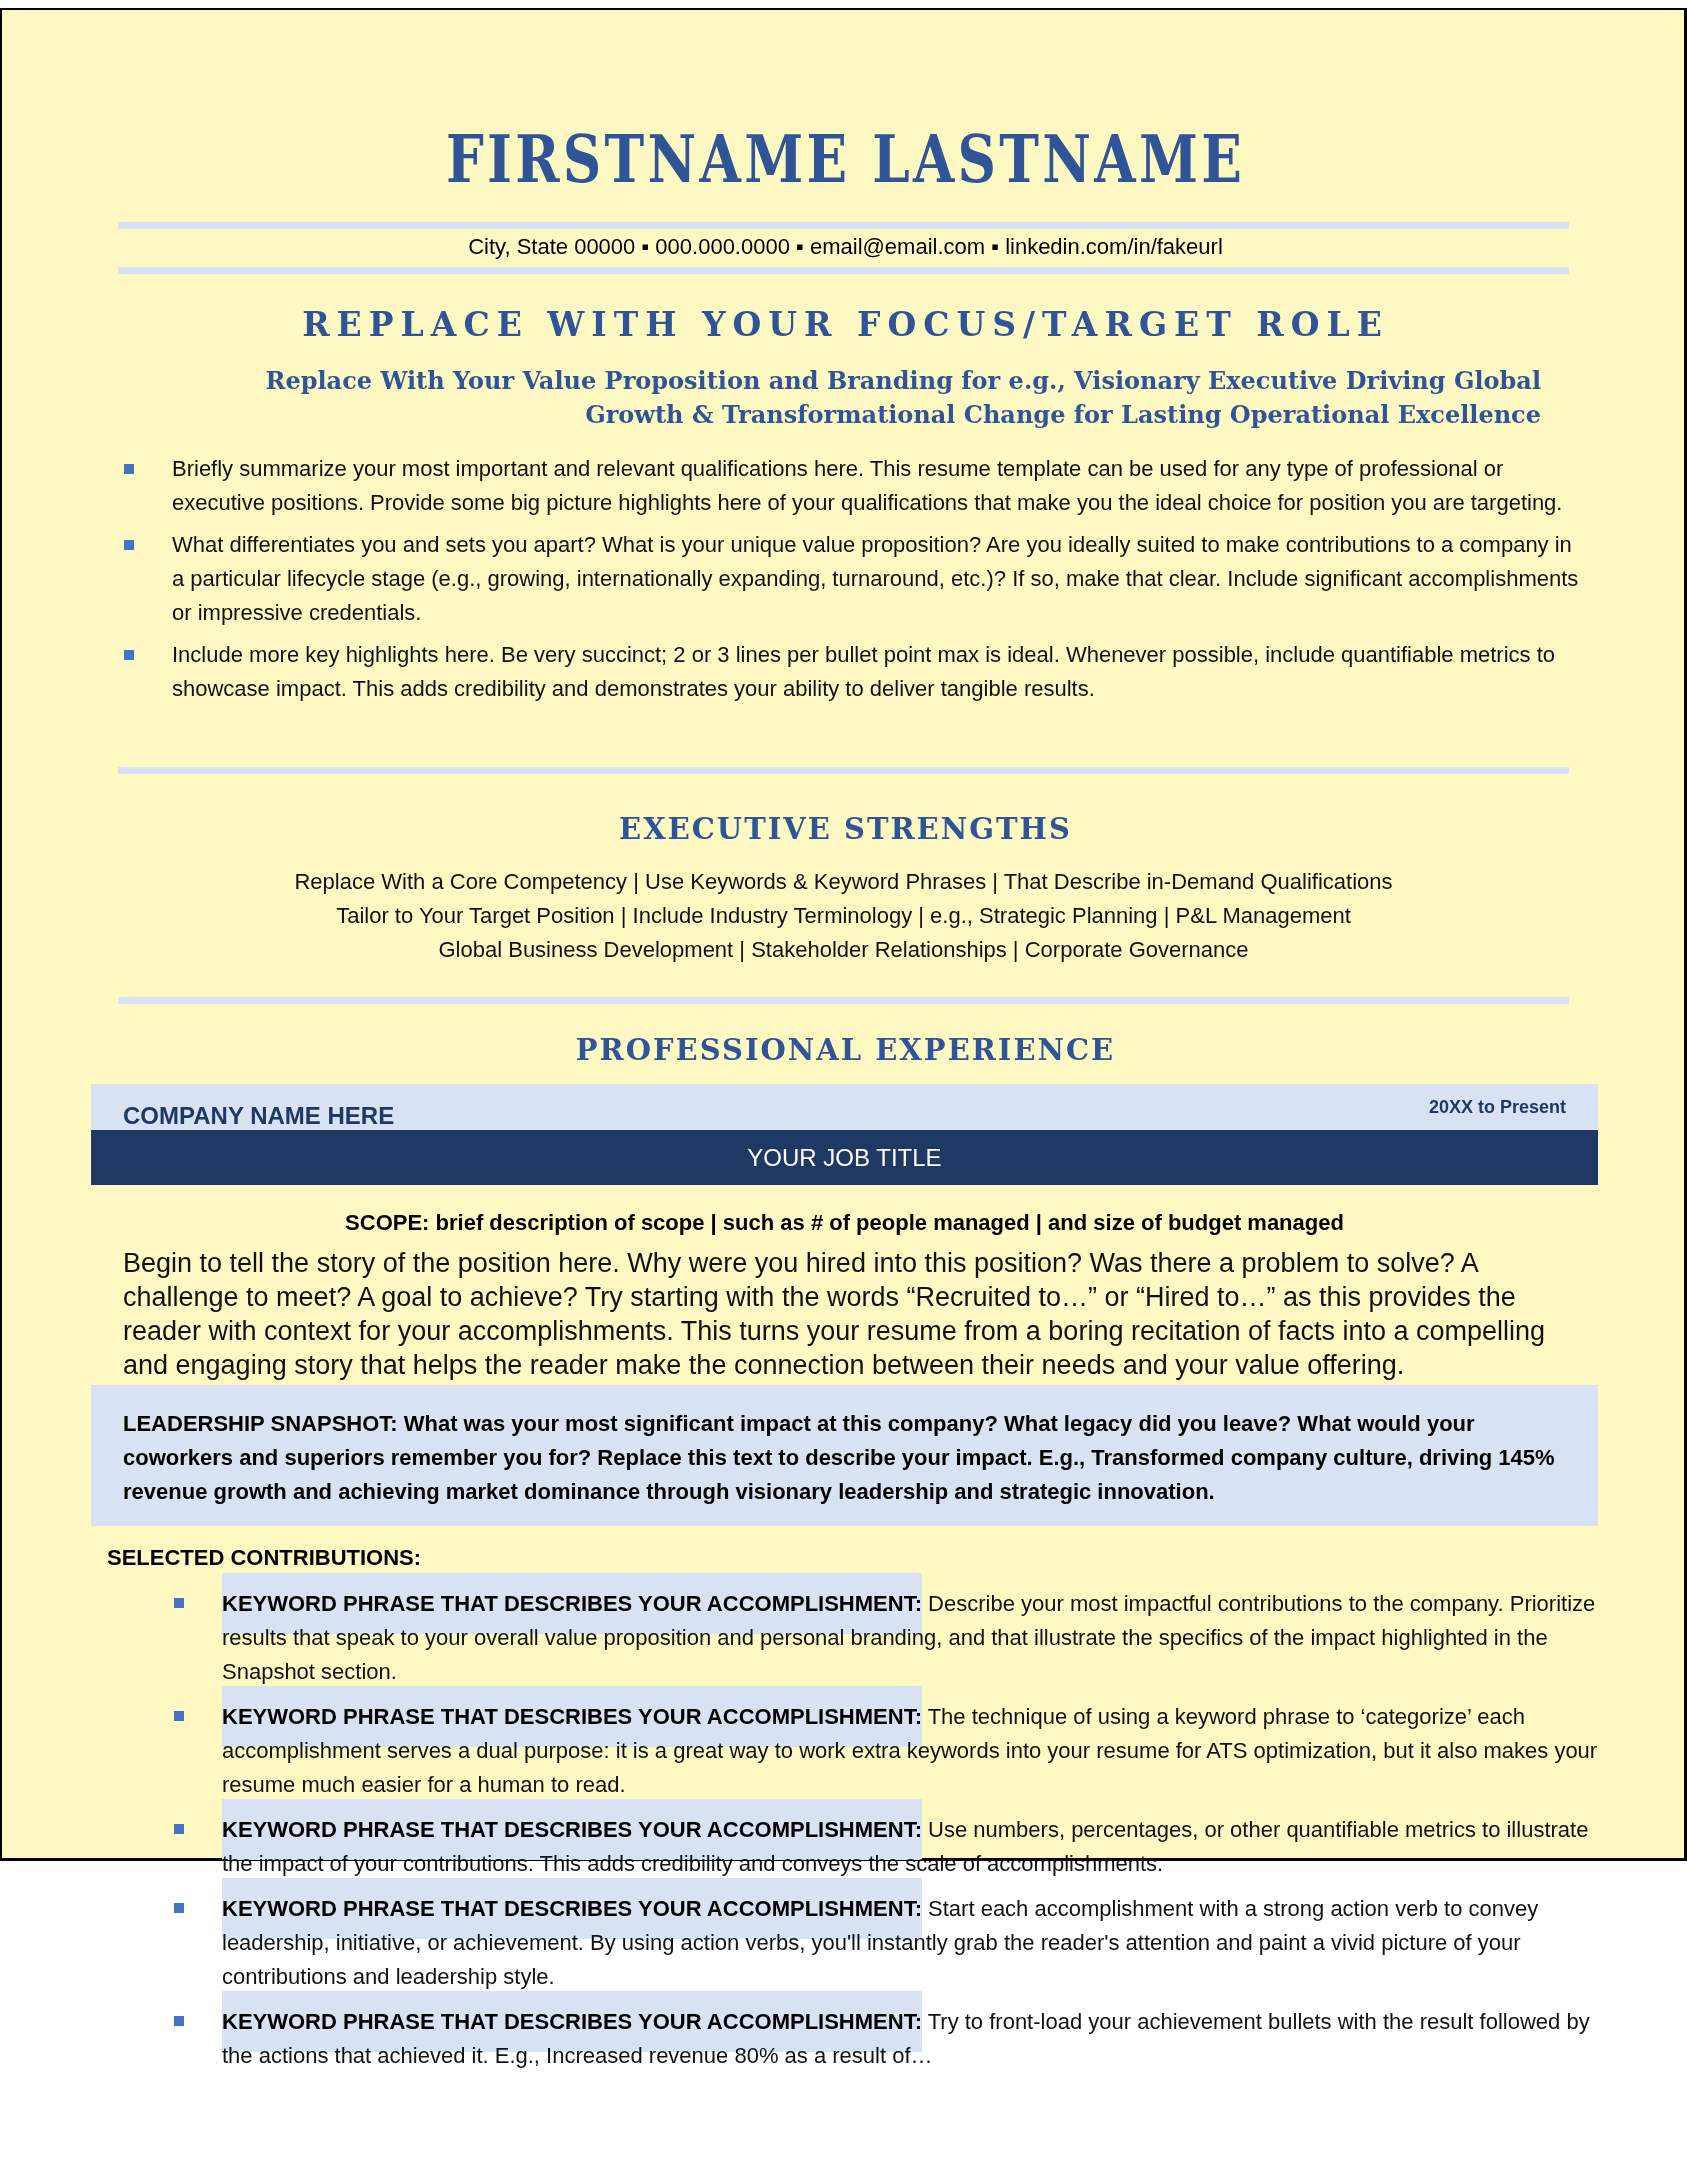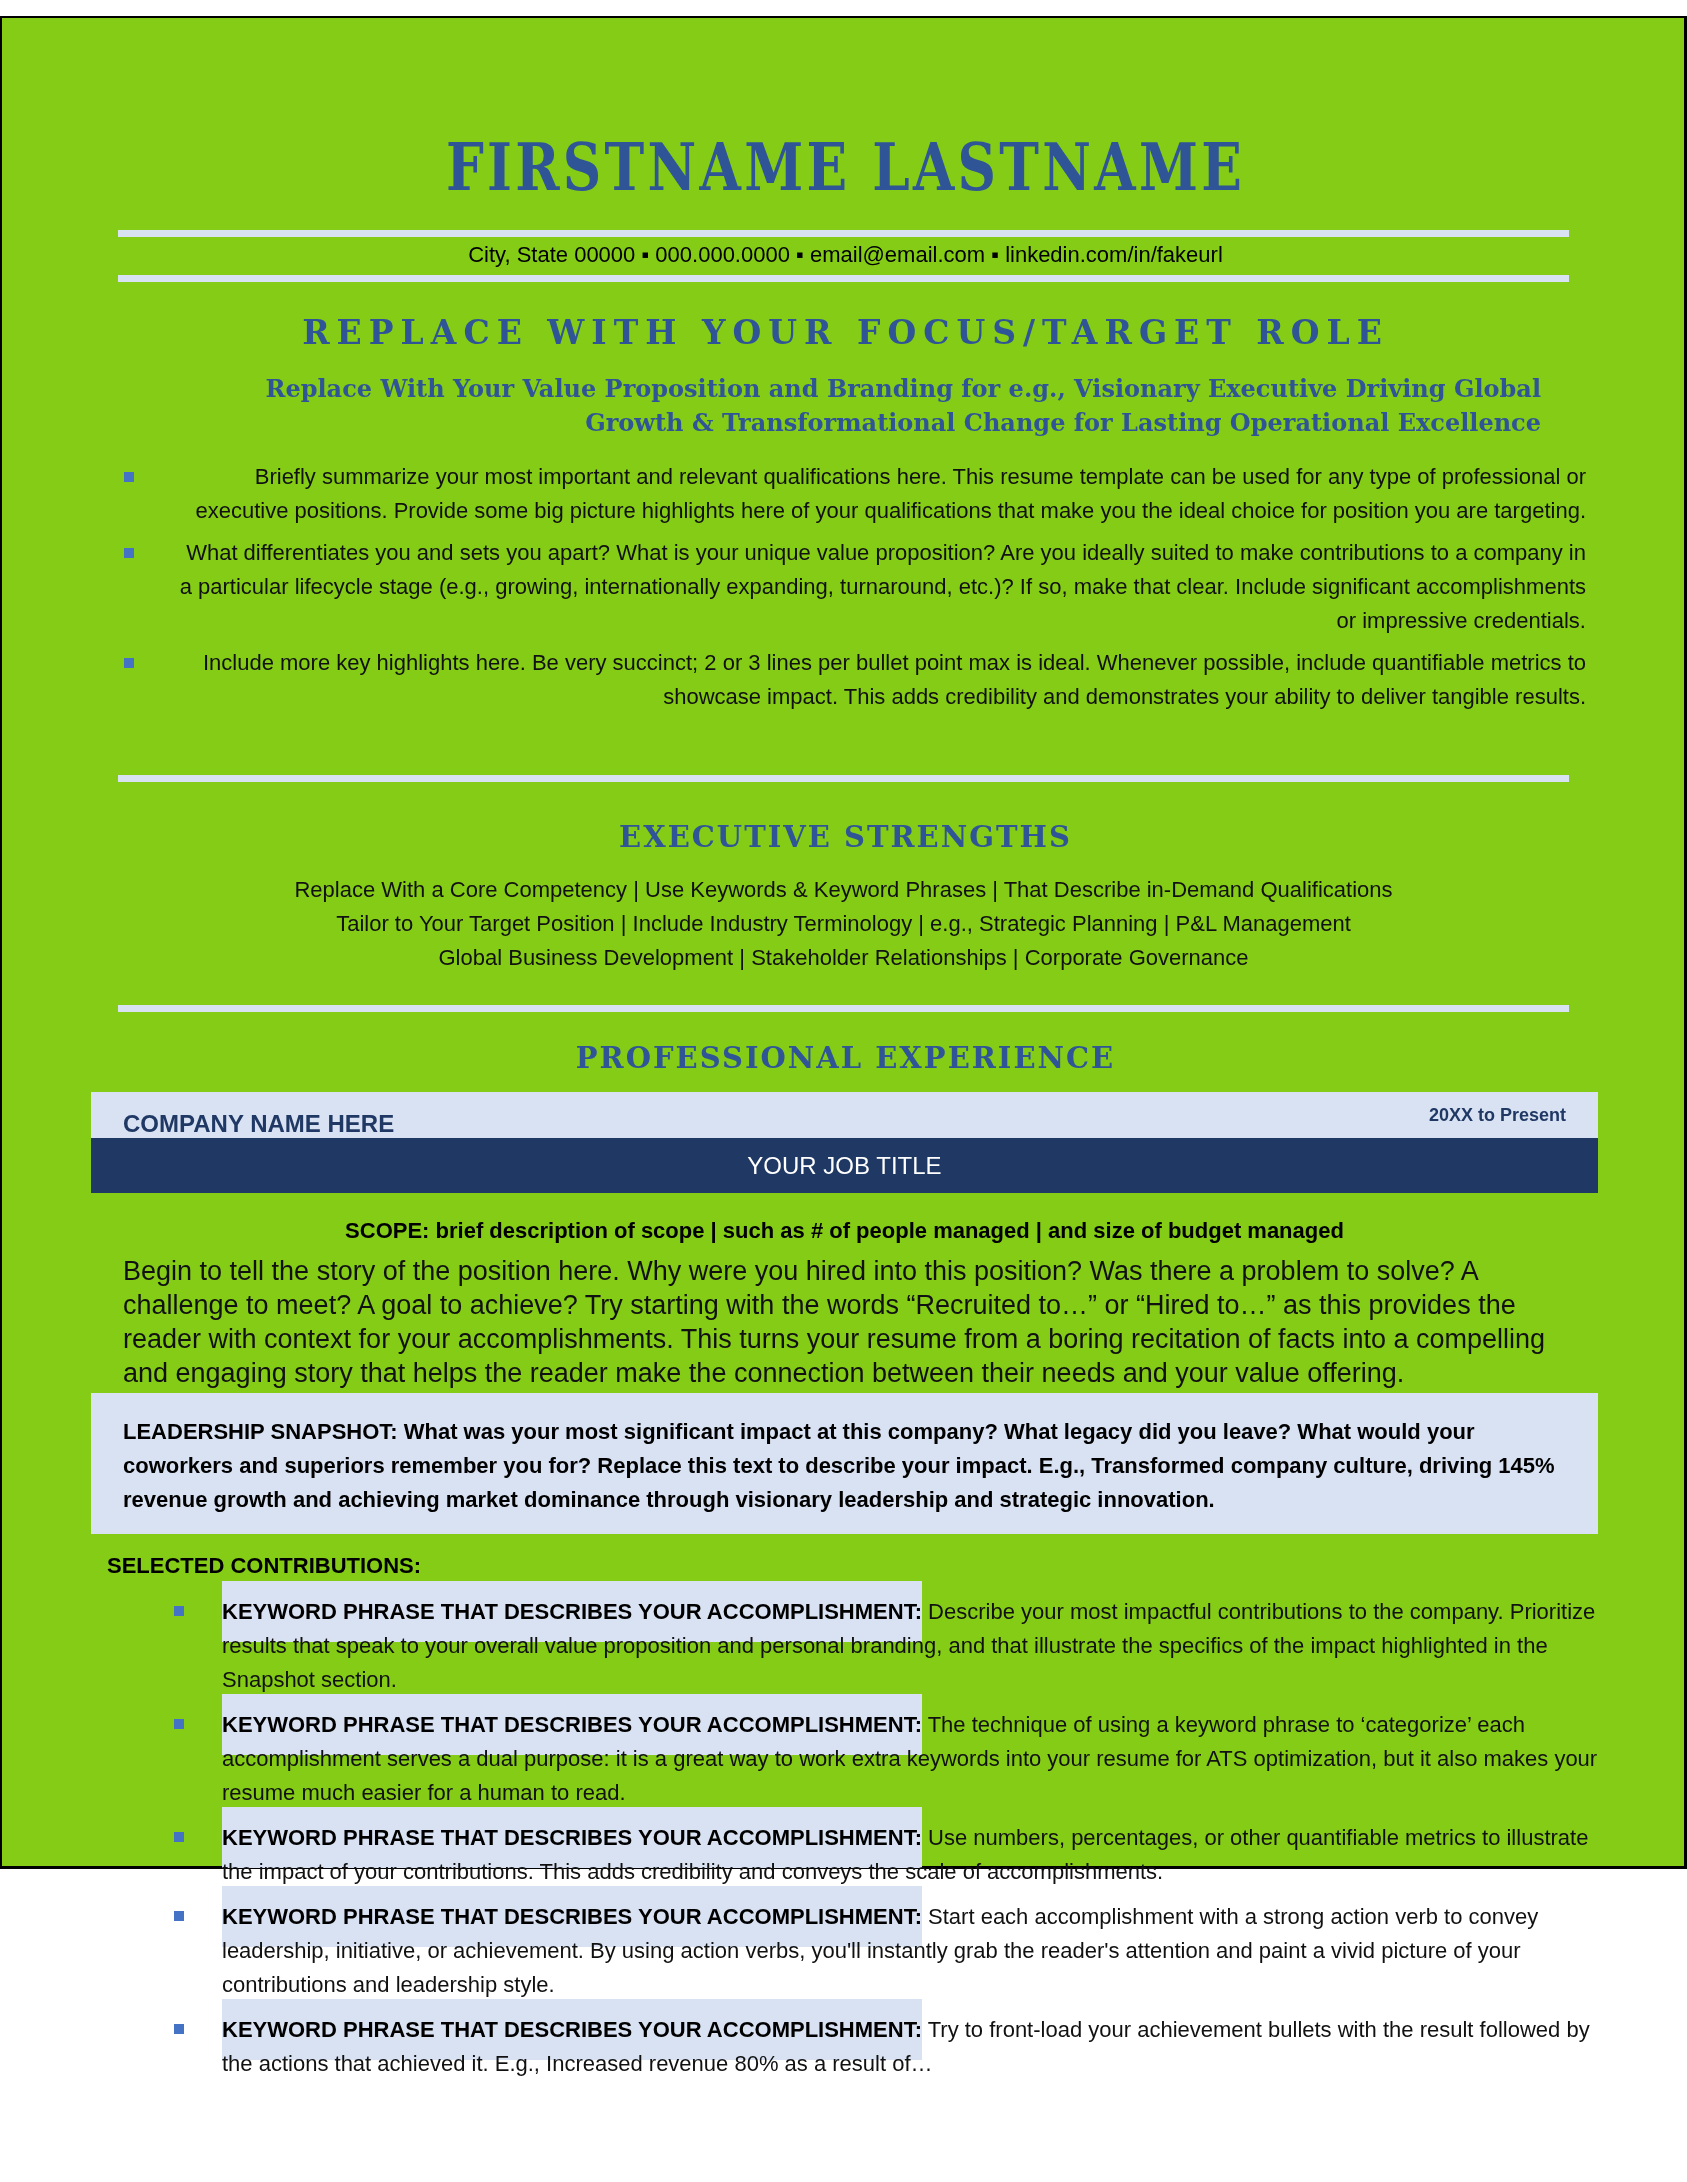--- a/index.html
+++ b/index.html
@@ -1,22 +1,22 @@
 <!DOCTYPE html>
 <html><head>
 <meta charset="utf-8">
 <style>
   * { box-sizing: border-box; margin: 0; padding: 0; }
   html, body { width: 1687px; height: 2182px; background: #ffffff; }
   body { position: relative; overflow: hidden; font-family: "Liberation Sans", sans-serif; color: #000; }
   .page {
-    position: absolute; left: 0; top: 16px; width: 1687px; height: 1853px;
+    position: absolute; left: 0; top: 8px; width: 1687px; height: 1853px;
     border-top: 2px solid #000; border-left: 2px solid #000;
     border-right: 3px solid #000; border-bottom: 3px solid #000;
-    background: #84cc16;
+    background: #fef9c3;
   }
   .abs { position: absolute; }
   .serif { font-family: "DejaVu Serif", "Liberation Serif", serif; }
   .sans { font-family: "Liberation Sans", "DejaVu Sans", sans-serif; }
 
   .name {
     left: 0; width: 1687px; top: 111px; text-align: center;
     font-size: 65px; font-weight: bold; color: #2F5597; letter-spacing: 4px;
     transform: scaleX(0.82); transform-origin: center;
   }
@@ -30,21 +30,21 @@
     left: 0; width: 1687px; top: 295px; text-align: center;
     font-size: 33px; font-weight: bold; color: #2F5597; letter-spacing: 7px;
   }
   .value-prop {
     left: 149px; width: 1390px; top: 354px; text-align: right;
     font-size: 24px; font-weight: bold; color: #2F5597; line-height: 34px;
   }
   .summary {
     left: 119px; width: 1465px; top: 442px;
   }
-  .bullet-row { position: relative; padding-left: 51px; font-size: 22px; line-height: 34px; color: #111; margin-bottom: 8px; text-align: right; }
+  .bullet-row { position: relative; padding-left: 51px; font-size: 22px; line-height: 34px; color: #111; margin-bottom: 8px; }
   .bullet-row .sq {
     position: absolute; left: 3px; top: 12px; width: 10px; height: 10px; background: #4472C4;
   }
   .section-title {
     left: 0; width: 1687px; text-align: center;
     font-size: 29px; font-weight: bold; color: #2F5597; letter-spacing: 2px;
   }
   .strengths {
     left: 116px; width: 1451px; top: 855px; text-align: center; font-size: 22px; line-height: 34px; color: #111;
   }

